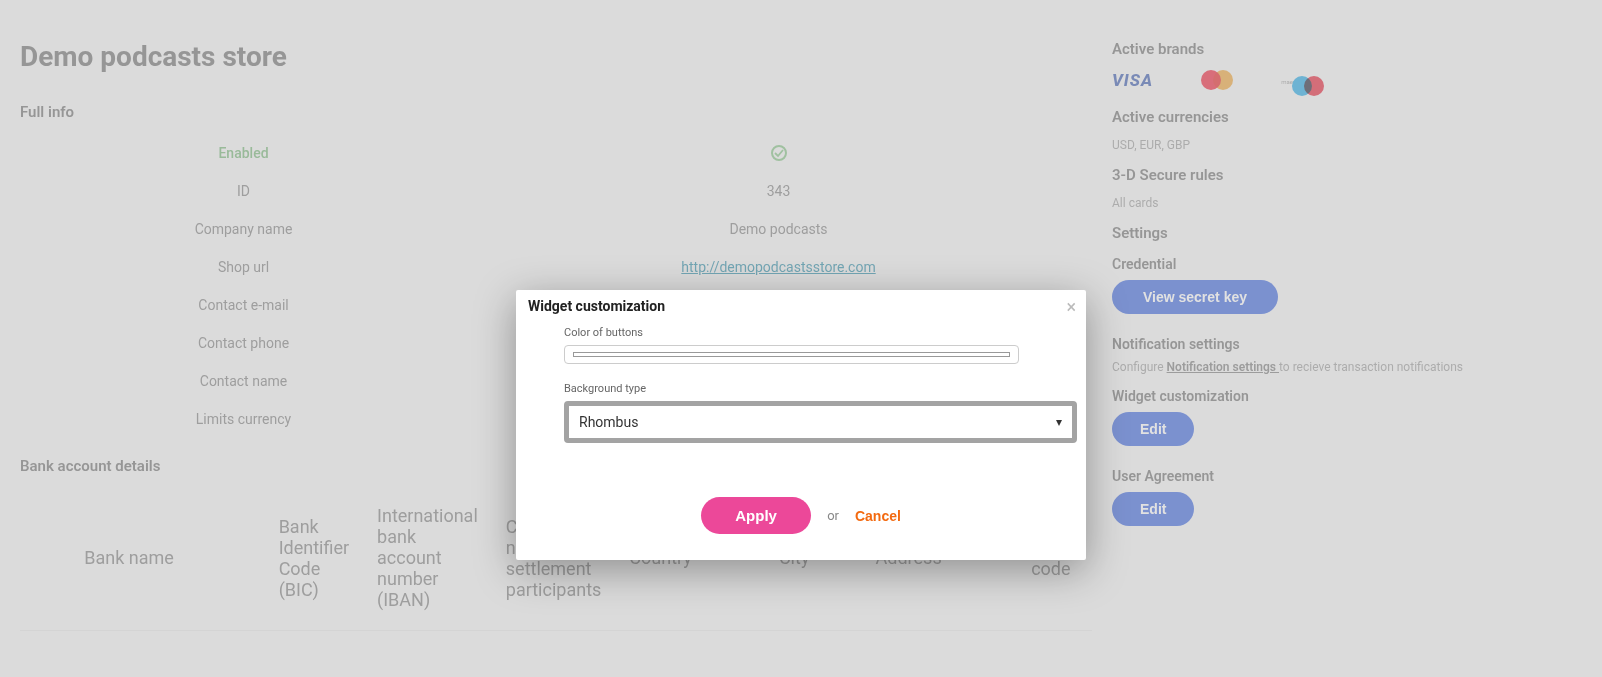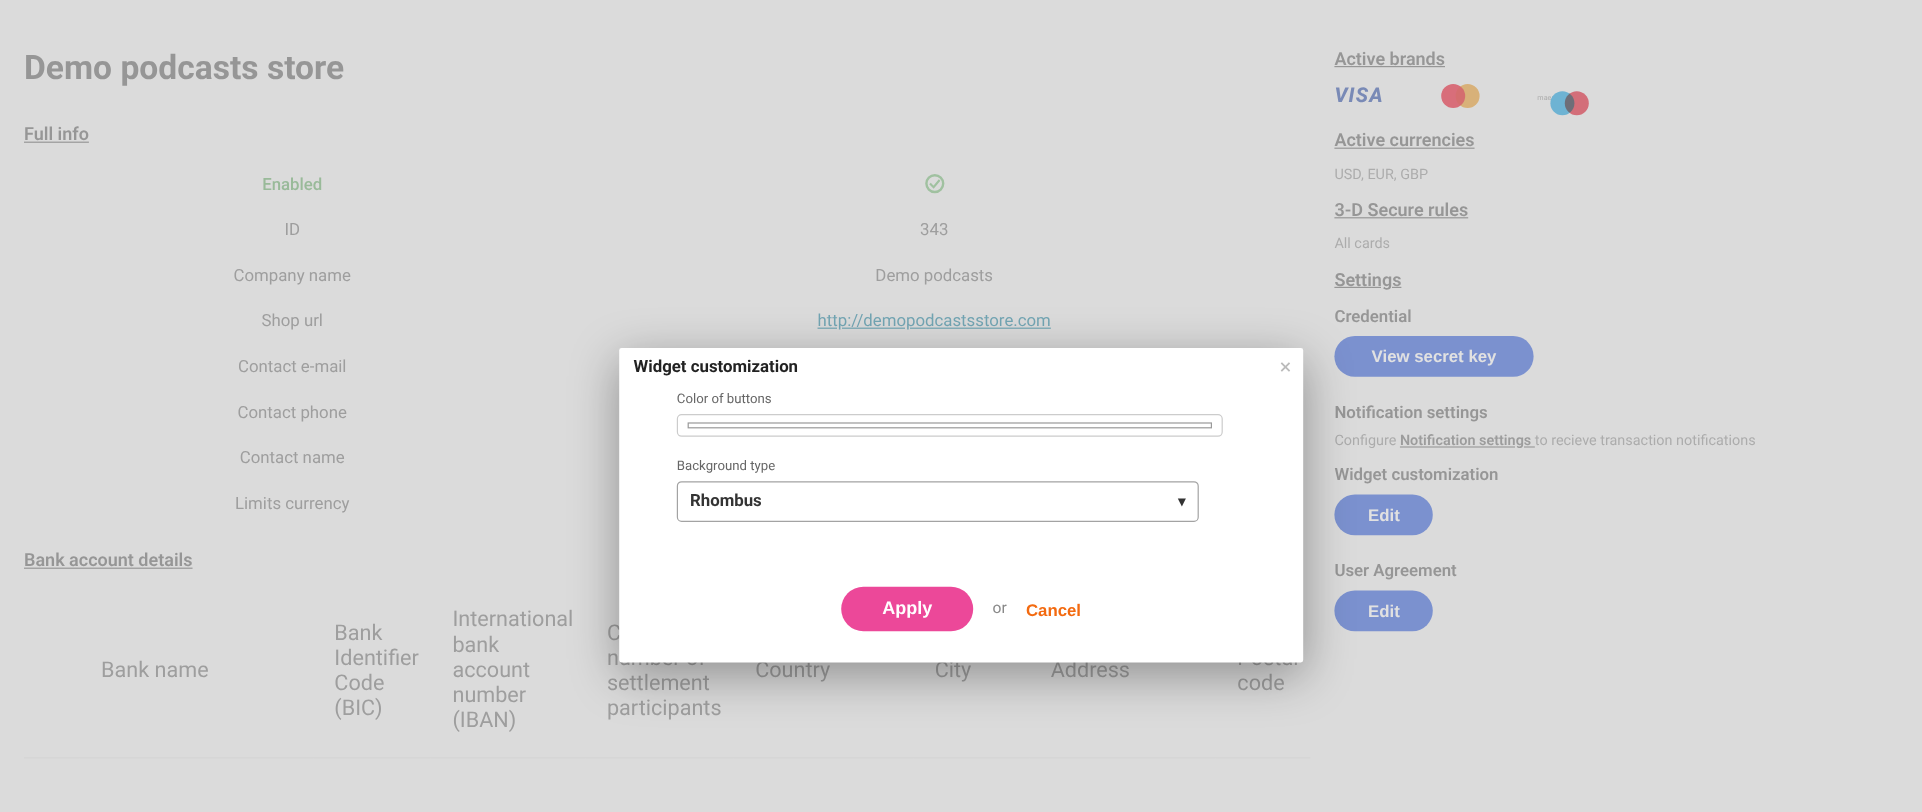--- a/index.html
+++ b/index.html
@@ -23,21 +23,20 @@
       font-size: 28px;
       font-weight: 700;
       color: #5a5a5a;
       margin-bottom: 30px;
     }
     .section-title {
       font-size: 15px;
       font-weight: 600;
       color: #5a5a5a;
       margin-bottom: 12px;
-      text-decoration: underline;
     }
     .info-table { width: 100%; }
     .info-row { border-bottom: 1px solid rgba(0,0,0,0.06); }
     .info-row td { padding: 10px 0 10px 18px; font-size: 14px; color: #6a6a6a; vertical-align: middle; text-align: center; }
     .info-row td.label { width: 425px; }
     .info-row .enabled-label { color: #5fa860; font-weight: 500; }
     .check-icon {
       display: inline-flex; width: 16px; height: 16px; border: 2px solid #6fb870;
       border-radius: 50%; align-items: center; justify-content: center; color:#6fb870;
     }
@@ -88,22 +87,22 @@
     .modal-close { position:absolute; right:10px; top:6px; color:#bbb; font-size:18px; cursor:pointer; }
     .modal-body { padding: 4px 12px 18px 12px; }
     .field-group { margin: 0 0 18px 36px; }
     .field-label { font-size: 11px; color:#666; margin-bottom:6px; display:block;}
     .color-wrap {
       border:1px solid #ccc; border-radius:4px; padding:6px 8px; width: 455px;
       display:flex; align-items:center;
     }
     .color-bar { flex:1; height:5px; border:1px solid #999; background:#fff;}
     .select-wrap {
-      border:1px solid #a3a3a3; border-radius:4px; width: 435px; display:flex; align-items:center;
-      padding: 8px 10px; justify-content:space-between; cursor:pointer; font-size:14px; color:#333;font-weight:bold;
+      border:5px solid #a3a3a3; border-radius:4px; width: 513px; display:flex; align-items:center;
+      padding: 8px 10px; justify-content:space-between; cursor:pointer; font-size:14px; color:#333;
     }
     .chev { font-size:12px; color:#333;}
     .modal-footer { padding: 18px 12px 26px 12px; display:flex; align-items:center; justify-content:center; gap: 16px;}
     .btn-apply { background:#ec4899; color:#fff; border:none; border-radius:22px; padding: 10px 30px; font-weight:700; font-size:15px; cursor:pointer; min-width:110px;}
     .or-text { font-size:13px; color:#888;}
     .btn-cancel { background:none; border:none; color:#f36a10; font-weight:700; font-size:14px; cursor:pointer;}
   </style>
 </head>
 <body>
 

